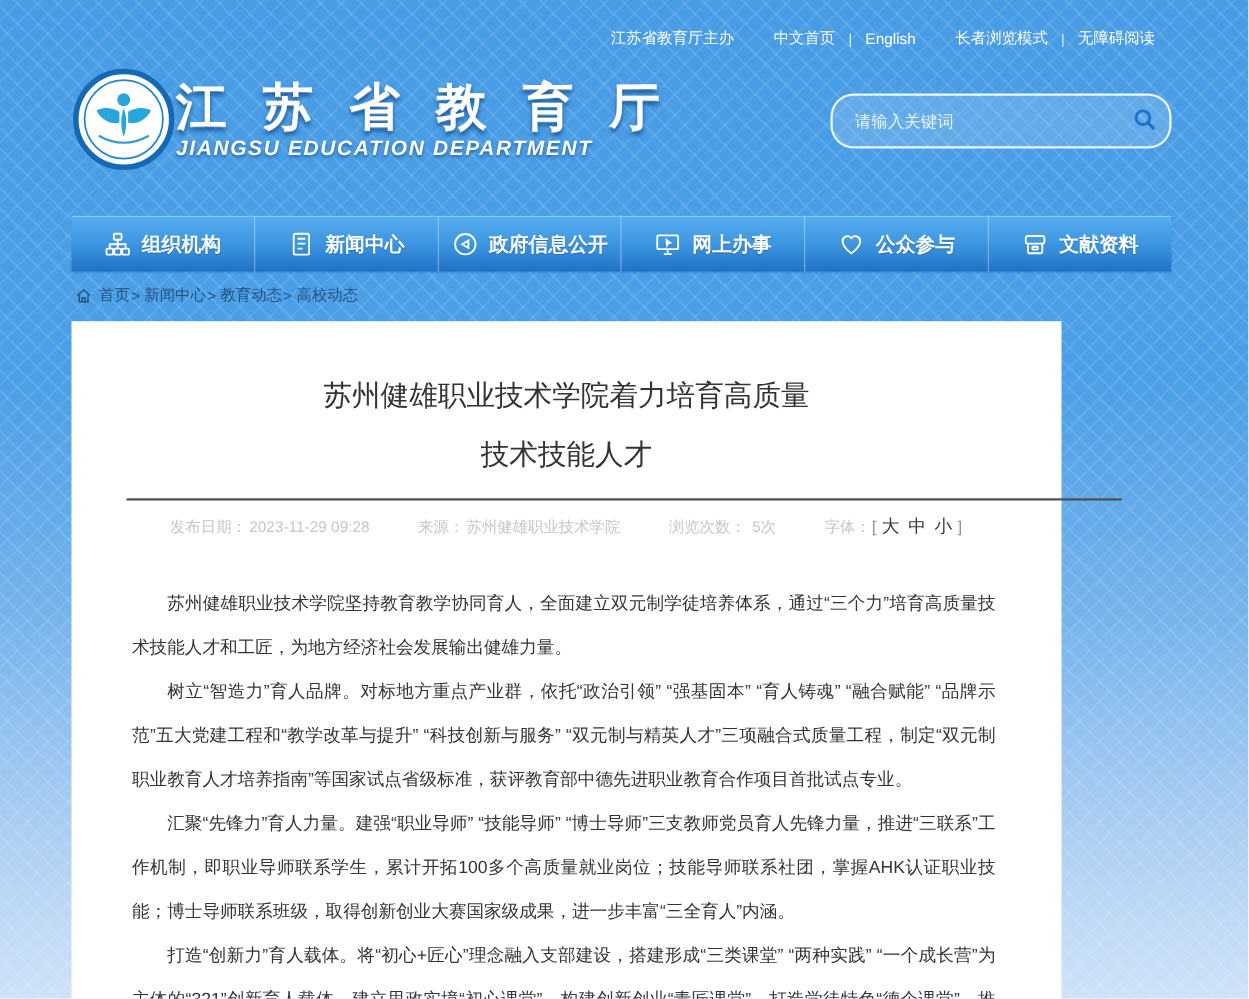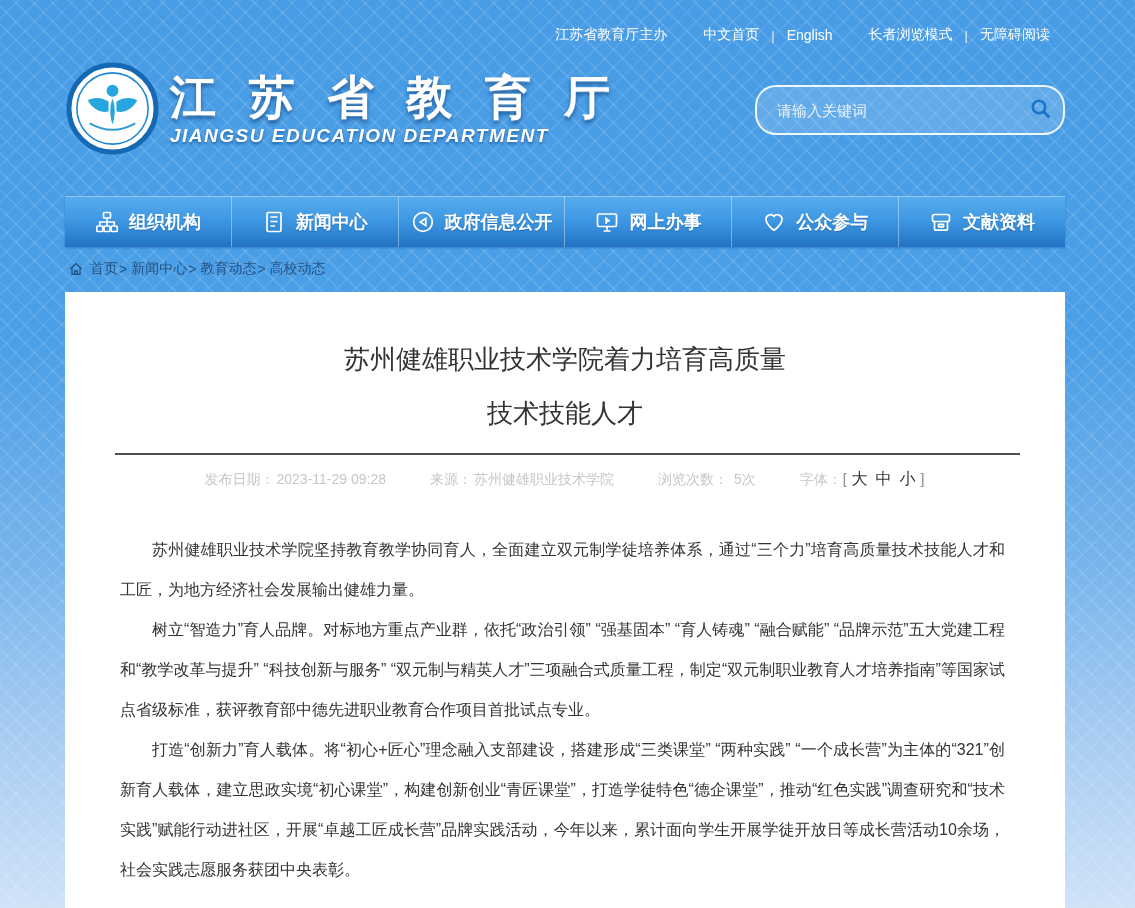--- a/index.html
+++ b/index.html
@@ -21,21 +21,21 @@
     display:flex;align-items:center;color:#fff;font-size:14px;white-space:nowrap;
   }
   .topbar .group{display:flex;align-items:center;margin-left:36px;}
   .topbar .group:first-child{margin-left:0;}
   .topbar a{color:#fff;text-decoration:none;cursor:pointer;}
   .topbar .sep{margin:0 12px;opacity:.85;font-size:13px;}
 
   
   .logo-wrap{position:absolute;left:65px;top:61px;display:flex;cursor:pointer;}
   .emblem{width:95px;height:95px;flex:0 0 auto;}
-  .site-title-block{margin-left:10px;}
+  .site-title-block{}
   .site-title{
     margin-top:10px;
     font-size:46px;font-weight:900;color:#fff;letter-spacing:10px;line-height:52px;
     text-shadow:0 3px 4px rgba(16,76,140,.85),0 1px 0 rgba(255,255,255,.6);
     white-space:nowrap;
   }
   .site-subtitle{
     margin-top:2px;
     font-size:19px;font-style:italic;font-weight:700;color:#fff;letter-spacing:1.5px;
     text-shadow:0 2px 3px rgba(16,76,140,.7);white-space:nowrap;
@@ -78,21 +78,21 @@
   .breadcrumb{
     position:absolute;left:68px;top:260px;display:flex;align-items:center;
     color:#235180;font-size:14px;
   }
   .breadcrumb .icon{width:16px;height:16px;margin-right:6px;display:inline-flex;}
   .breadcrumb a{color:#235180;text-decoration:none;cursor:pointer;}
   .breadcrumb .bc-sep{margin:0 4px 0 1px;}
 
   
   .card{
-    position:absolute;left:65px;top:292px;width:1000px;height:616px;
+    position:absolute;left:65px;top:292px;width:900px;height:616px;
     background:#fff;
   }
   .article-title{
     margin:40px 40px 0;
     text-align:center;font-size:26px;font-weight:400;color:#333;line-height:54px;
   }
   .title-divider{
     margin:13px auto 0 50px;width:905px;height:0;
     border-top:2px solid #4f4f4f;
   }
@@ -275,17 +275,18 @@
         <span>浏览次数：</span>&nbsp;<span class="val">5次</span>
       </span>
       <span class="meta-item font-size-widget">
         <span>字体：</span><span class="bracket">[</span><span id="fs-slots"><span class="fs">大</span><span class="fs">中</span><span class="fs">小</span></span><span class="bracket">]</span>
       </span>
     </div>
 
     <div class="article-body">
         <p>苏州健雄职业技术学院坚持教育教学协同育人，全面建立双元制学徒培养体系，通过“三个力”培育高质量技术技能人才和工匠，为地方经济社会发展输出健雄力量。</p>
         <p>树立“智造力”育人品牌。对标地方重点产业群，依托“政治引领” “强基固本” “育人铸魂” “融合赋能” “品牌示范”五大党建工程和“教学改革与提升” “科技创新与服务” “双元制与精英人才”三项融合式质量工程，制定“双元制职业教育人才培养指南”等国家试点省级标准，获评教育部中德先进职业教育合作项目首批试点专业。</p>
+        <p>汇聚“先锋力”育人力量。建强“职业导师” “技能导师” “博士导师”三支教师党员育人先锋力量，推进“三联系”工作机制，即职业导师联系学生，累计开拓100多个高质量就业岗位；技能导师联系社团，掌握AHK认证职业技能；博士导师联系班级，取得创新创业大赛国家级成果，进一步丰富“三全育人”内涵。</p>
         <p>打造“创新力”育人载体。将“初心+匠心”理念融入支部建设，搭建形成“三类课堂” “两种实践” “一个成长营”为主体的“321”创新育人载体，建立思政实境“初心课堂”，构建创新创业“青匠课堂”，打造学徒特色“德企课堂”，推动“红色实践”调查研究和“技术实践”赋能行动进社区，开展“卓越工匠成长营”品牌实践活动，今年以来，累计面向学生开展学徒开放日等成长营活动10余场，社会实践志愿服务获团中央表彰。</p>
       </div>
   </div>
 
 </div>
 
 </body></html>

